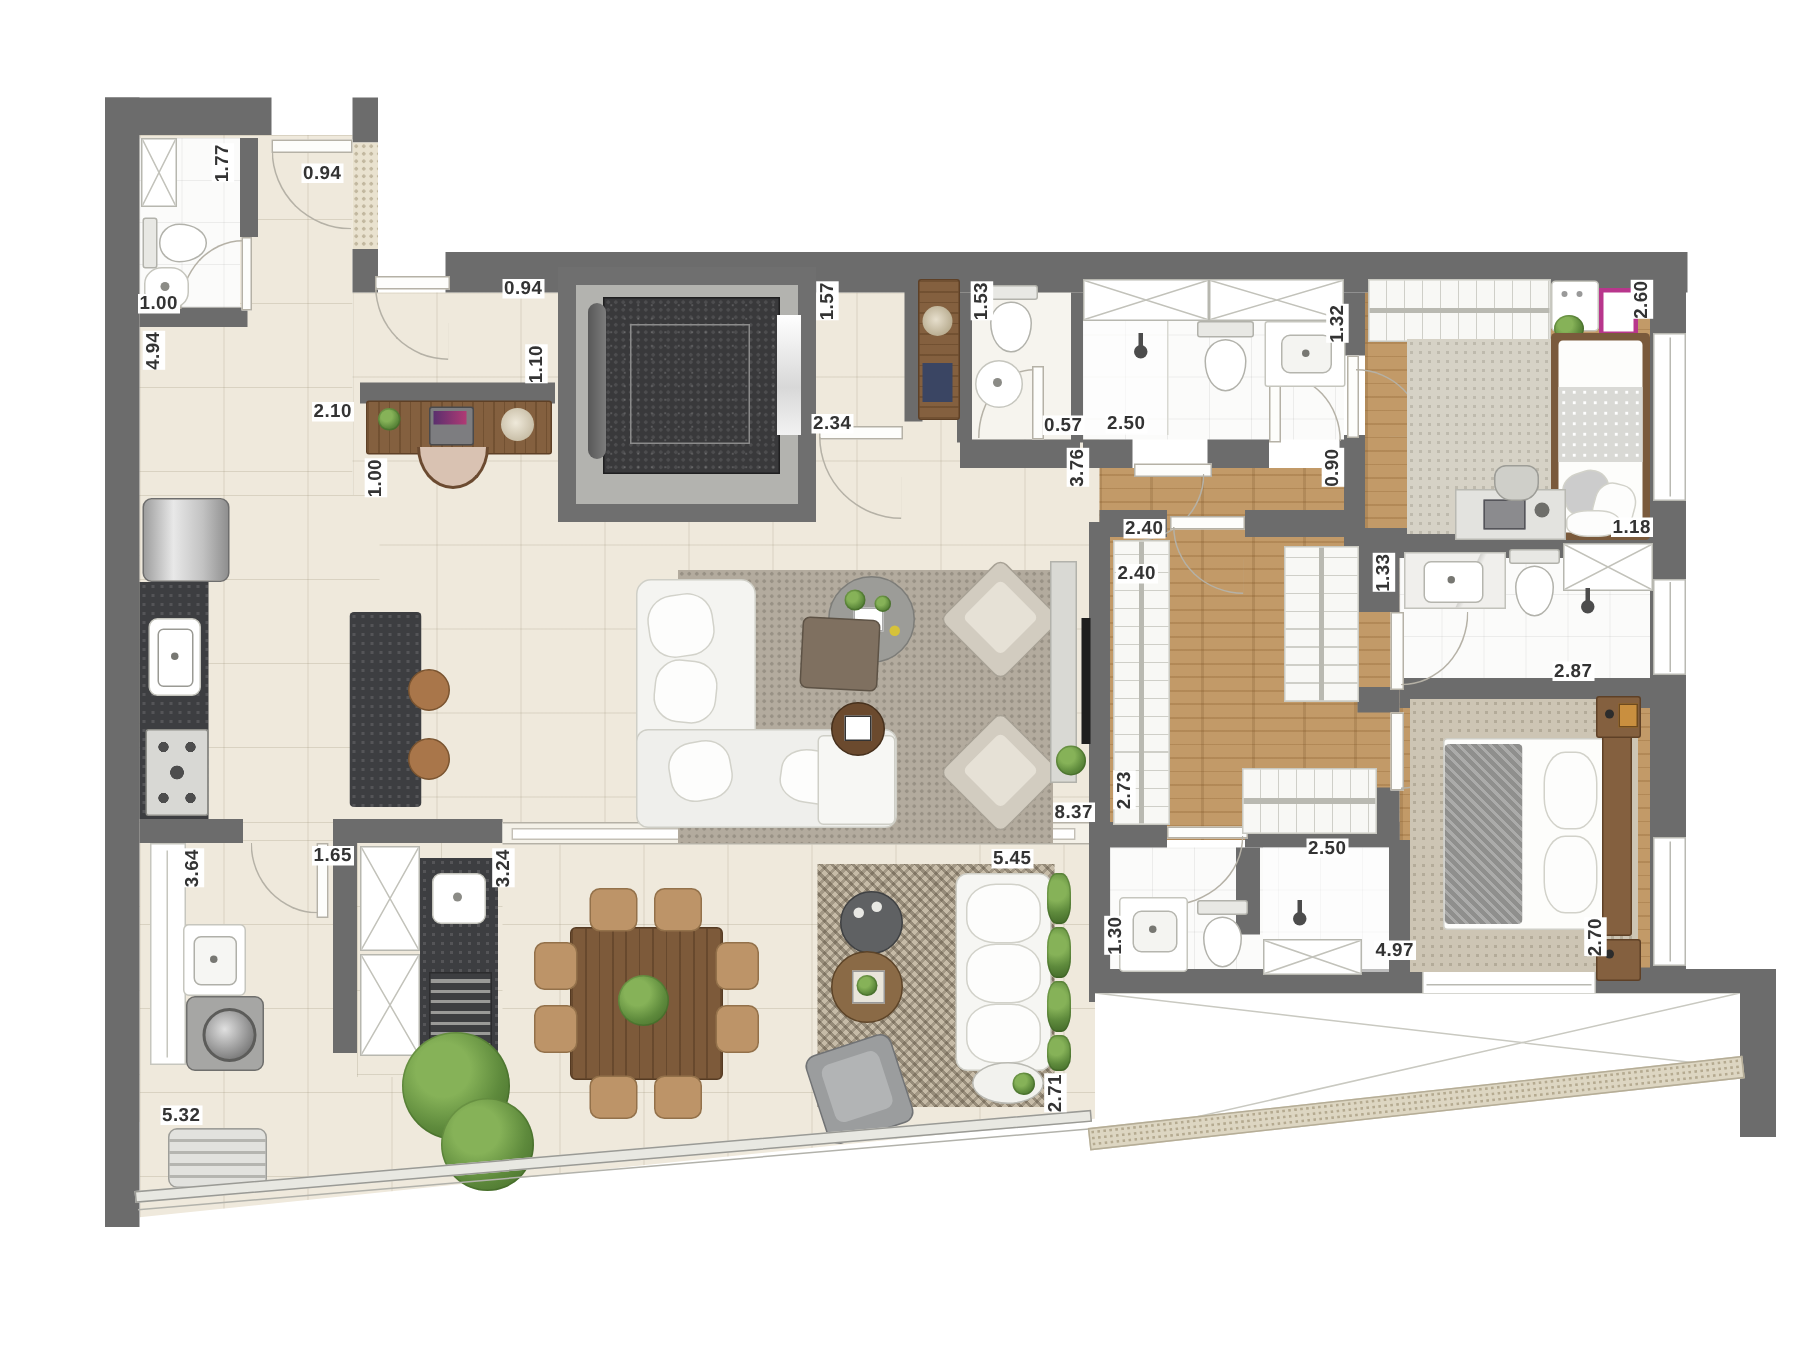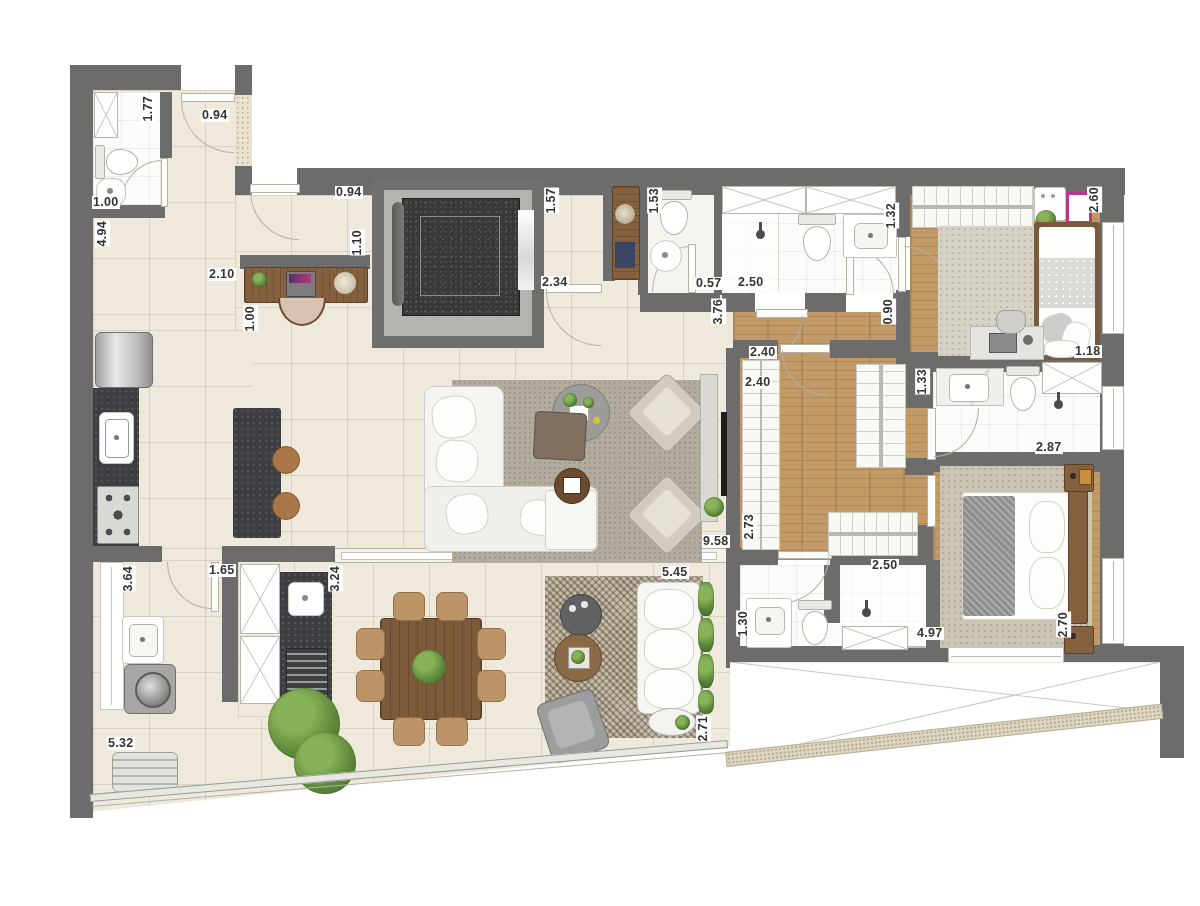--- a/index.html
+++ b/index.html
@@ -435,21 +435,21 @@
       <span class="dim v" style="left: 884px; top: 203px;">1.32</span>
       <span class="dim v" style="left: 1087px; top: 187px;">2.60</span>
       <span class="dim" style="left: 1074px; top: 345px;">1.18</span>
       <span class="dim v" style="left: 711px; top: 299px;">3.76</span>
       <span class="dim v" style="left: 881px; top: 299px;">0.90</span>
       <span class="dim" style="left: 749px; top: 346px;">2.40</span>
       <span class="dim" style="left: 744px; top: 376px;">2.40</span>
       <span class="dim v" style="left: 915px; top: 369px;">1.33</span>
       <span class="dim" style="left: 1035px; top: 441px;">2.87</span>
       <span class="dim v" style="left: 742px; top: 514px;">2.73</span>
-      <span class="dim" style="left: 702px; top: 535px;">9.58</span>
+      <span class="dim" style="left: 702px; top: 535px;">8.37</span>
       <span class="dim" style="left: 871px; top: 559px;">2.50</span>
       <span class="dim" style="left: 916px; top: 627px;">4.97</span>
       <span class="dim v" style="left: 1056px; top: 612px;">2.70</span>
       <span class="dim v" style="left: 736px; top: 611px;">1.30</span>
       <span class="dim v" style="left: 121px; top: 566px;">3.64</span>
       <span class="dim" style="left: 208px; top: 564px;">1.65</span>
       <span class="dim v" style="left: 328px; top: 566px;">3.24</span>
       <span class="dim" style="left: 661px; top: 566px;">5.45</span>
       <span class="dim v" style="left: 696px; top: 716px;">2.71</span>
       <span class="dim" style="left: 107px; top: 737px;">5.32</span>

